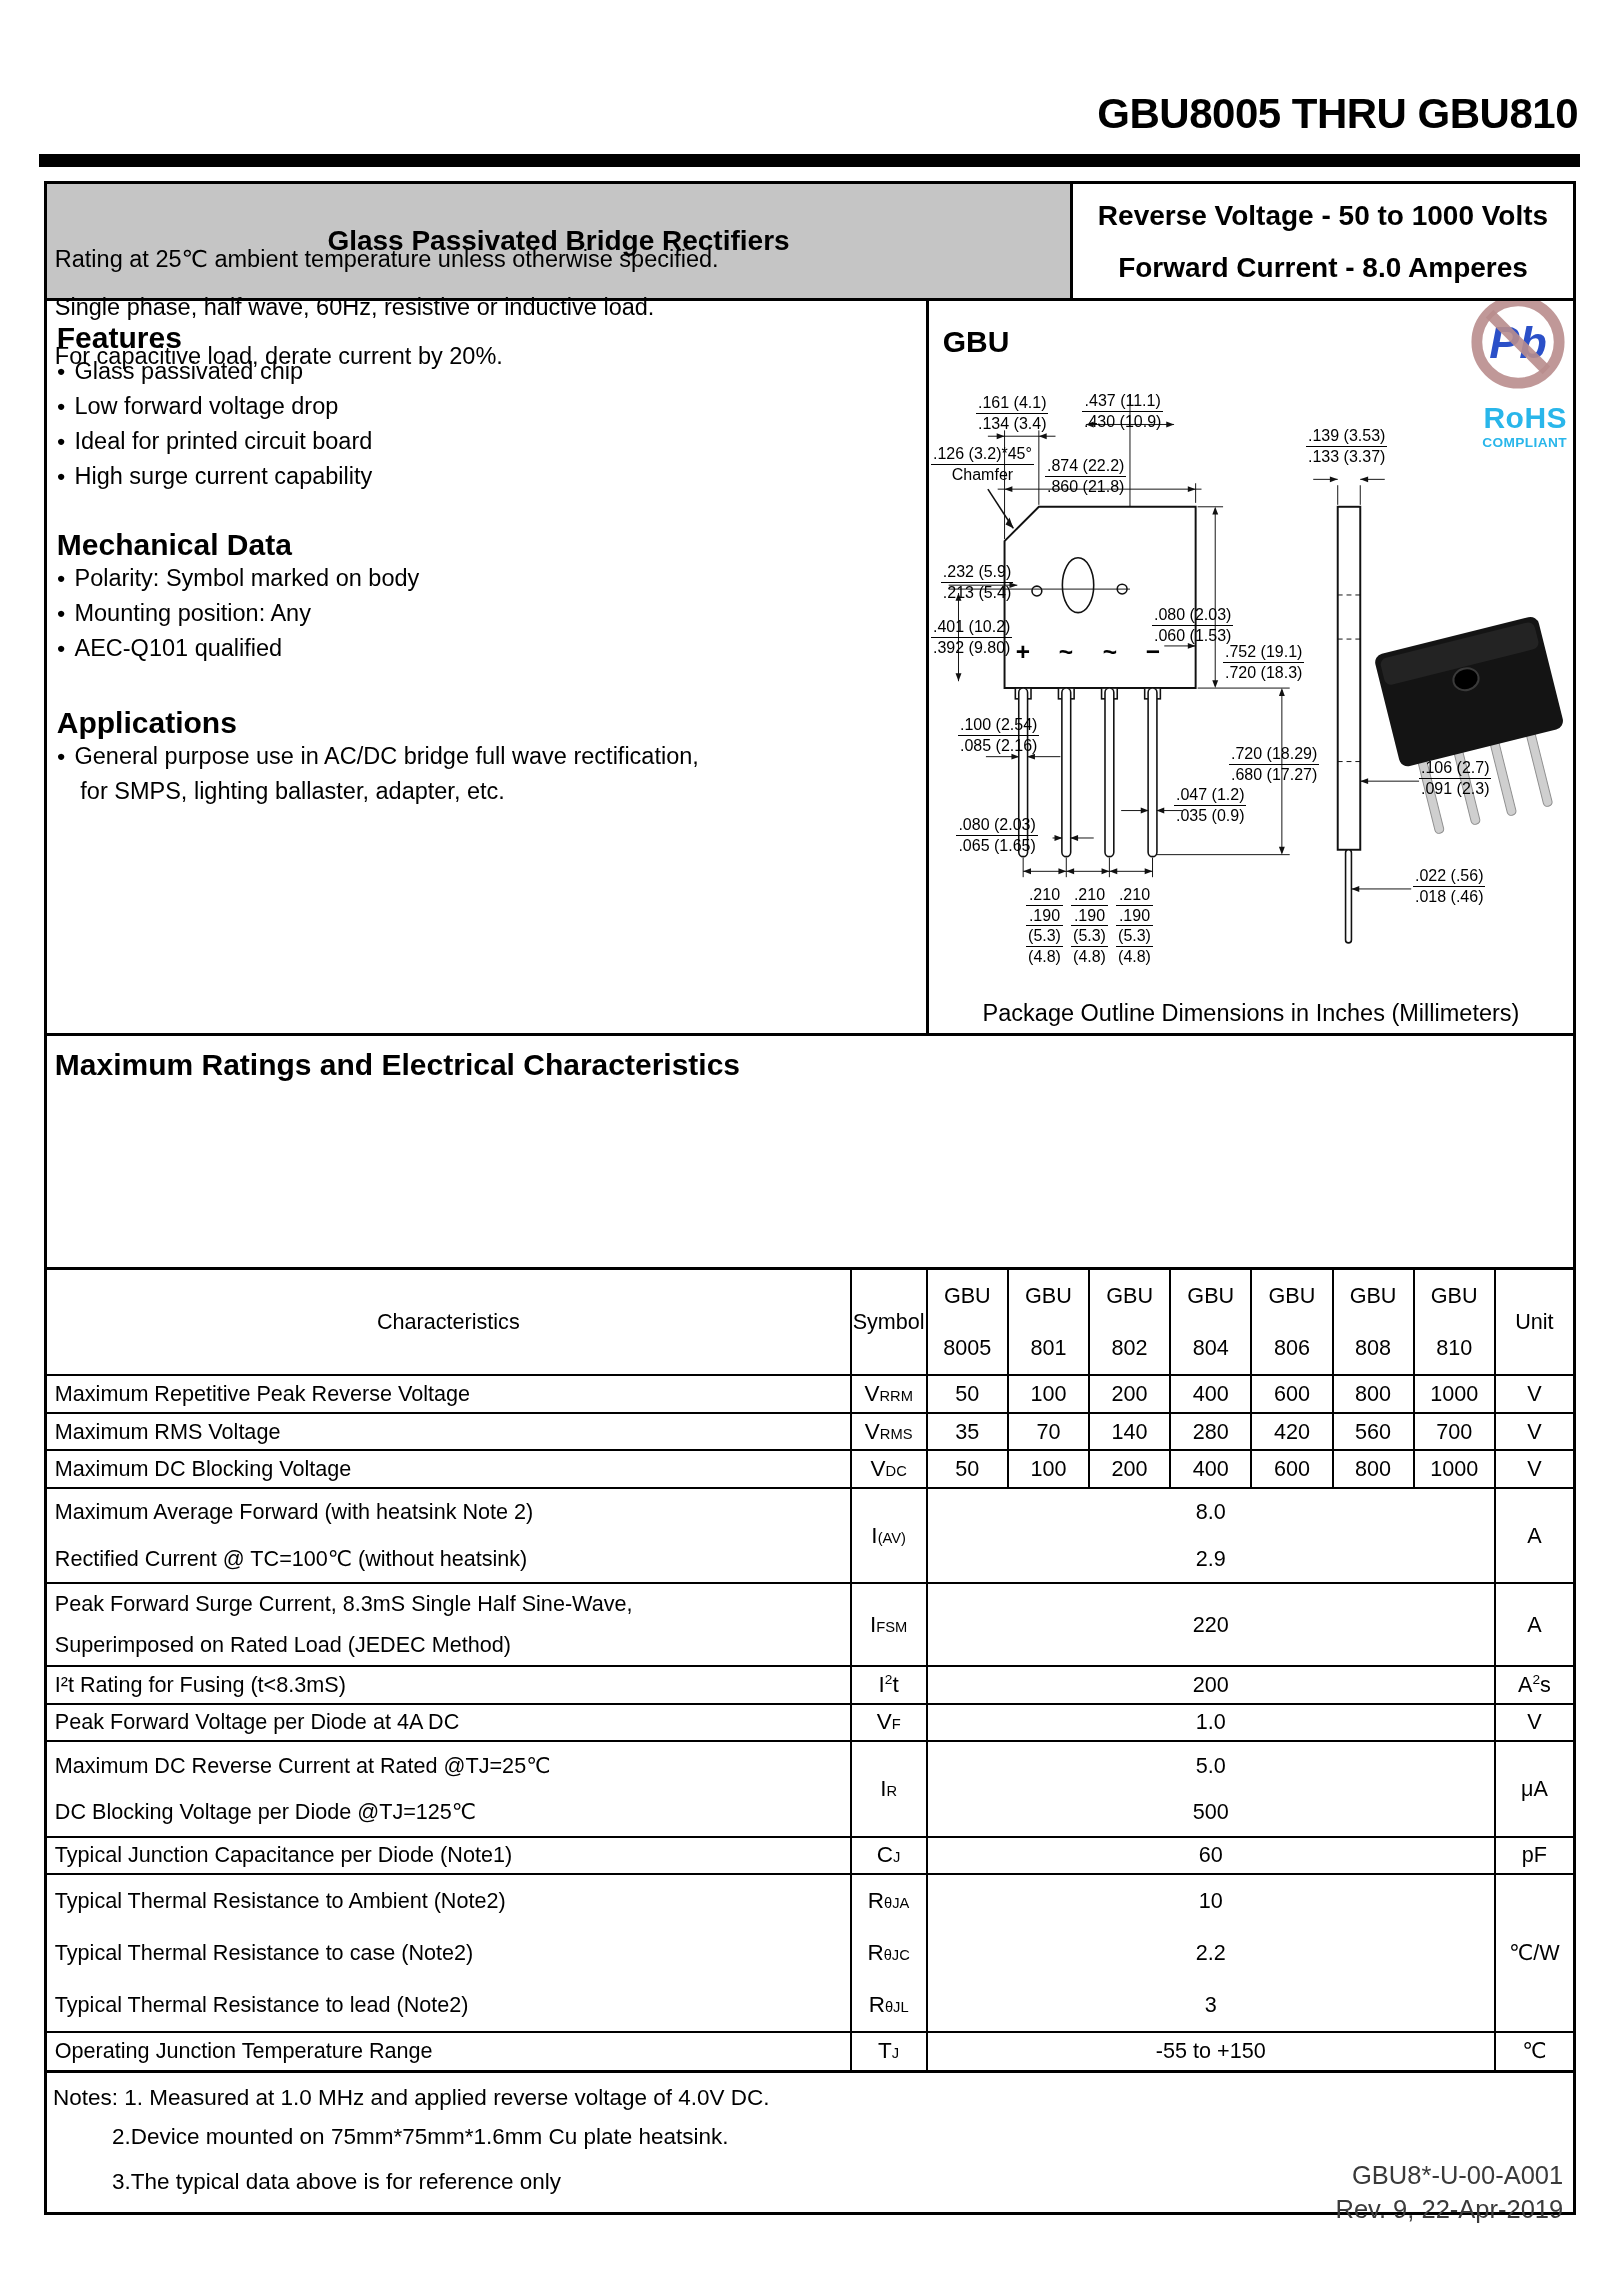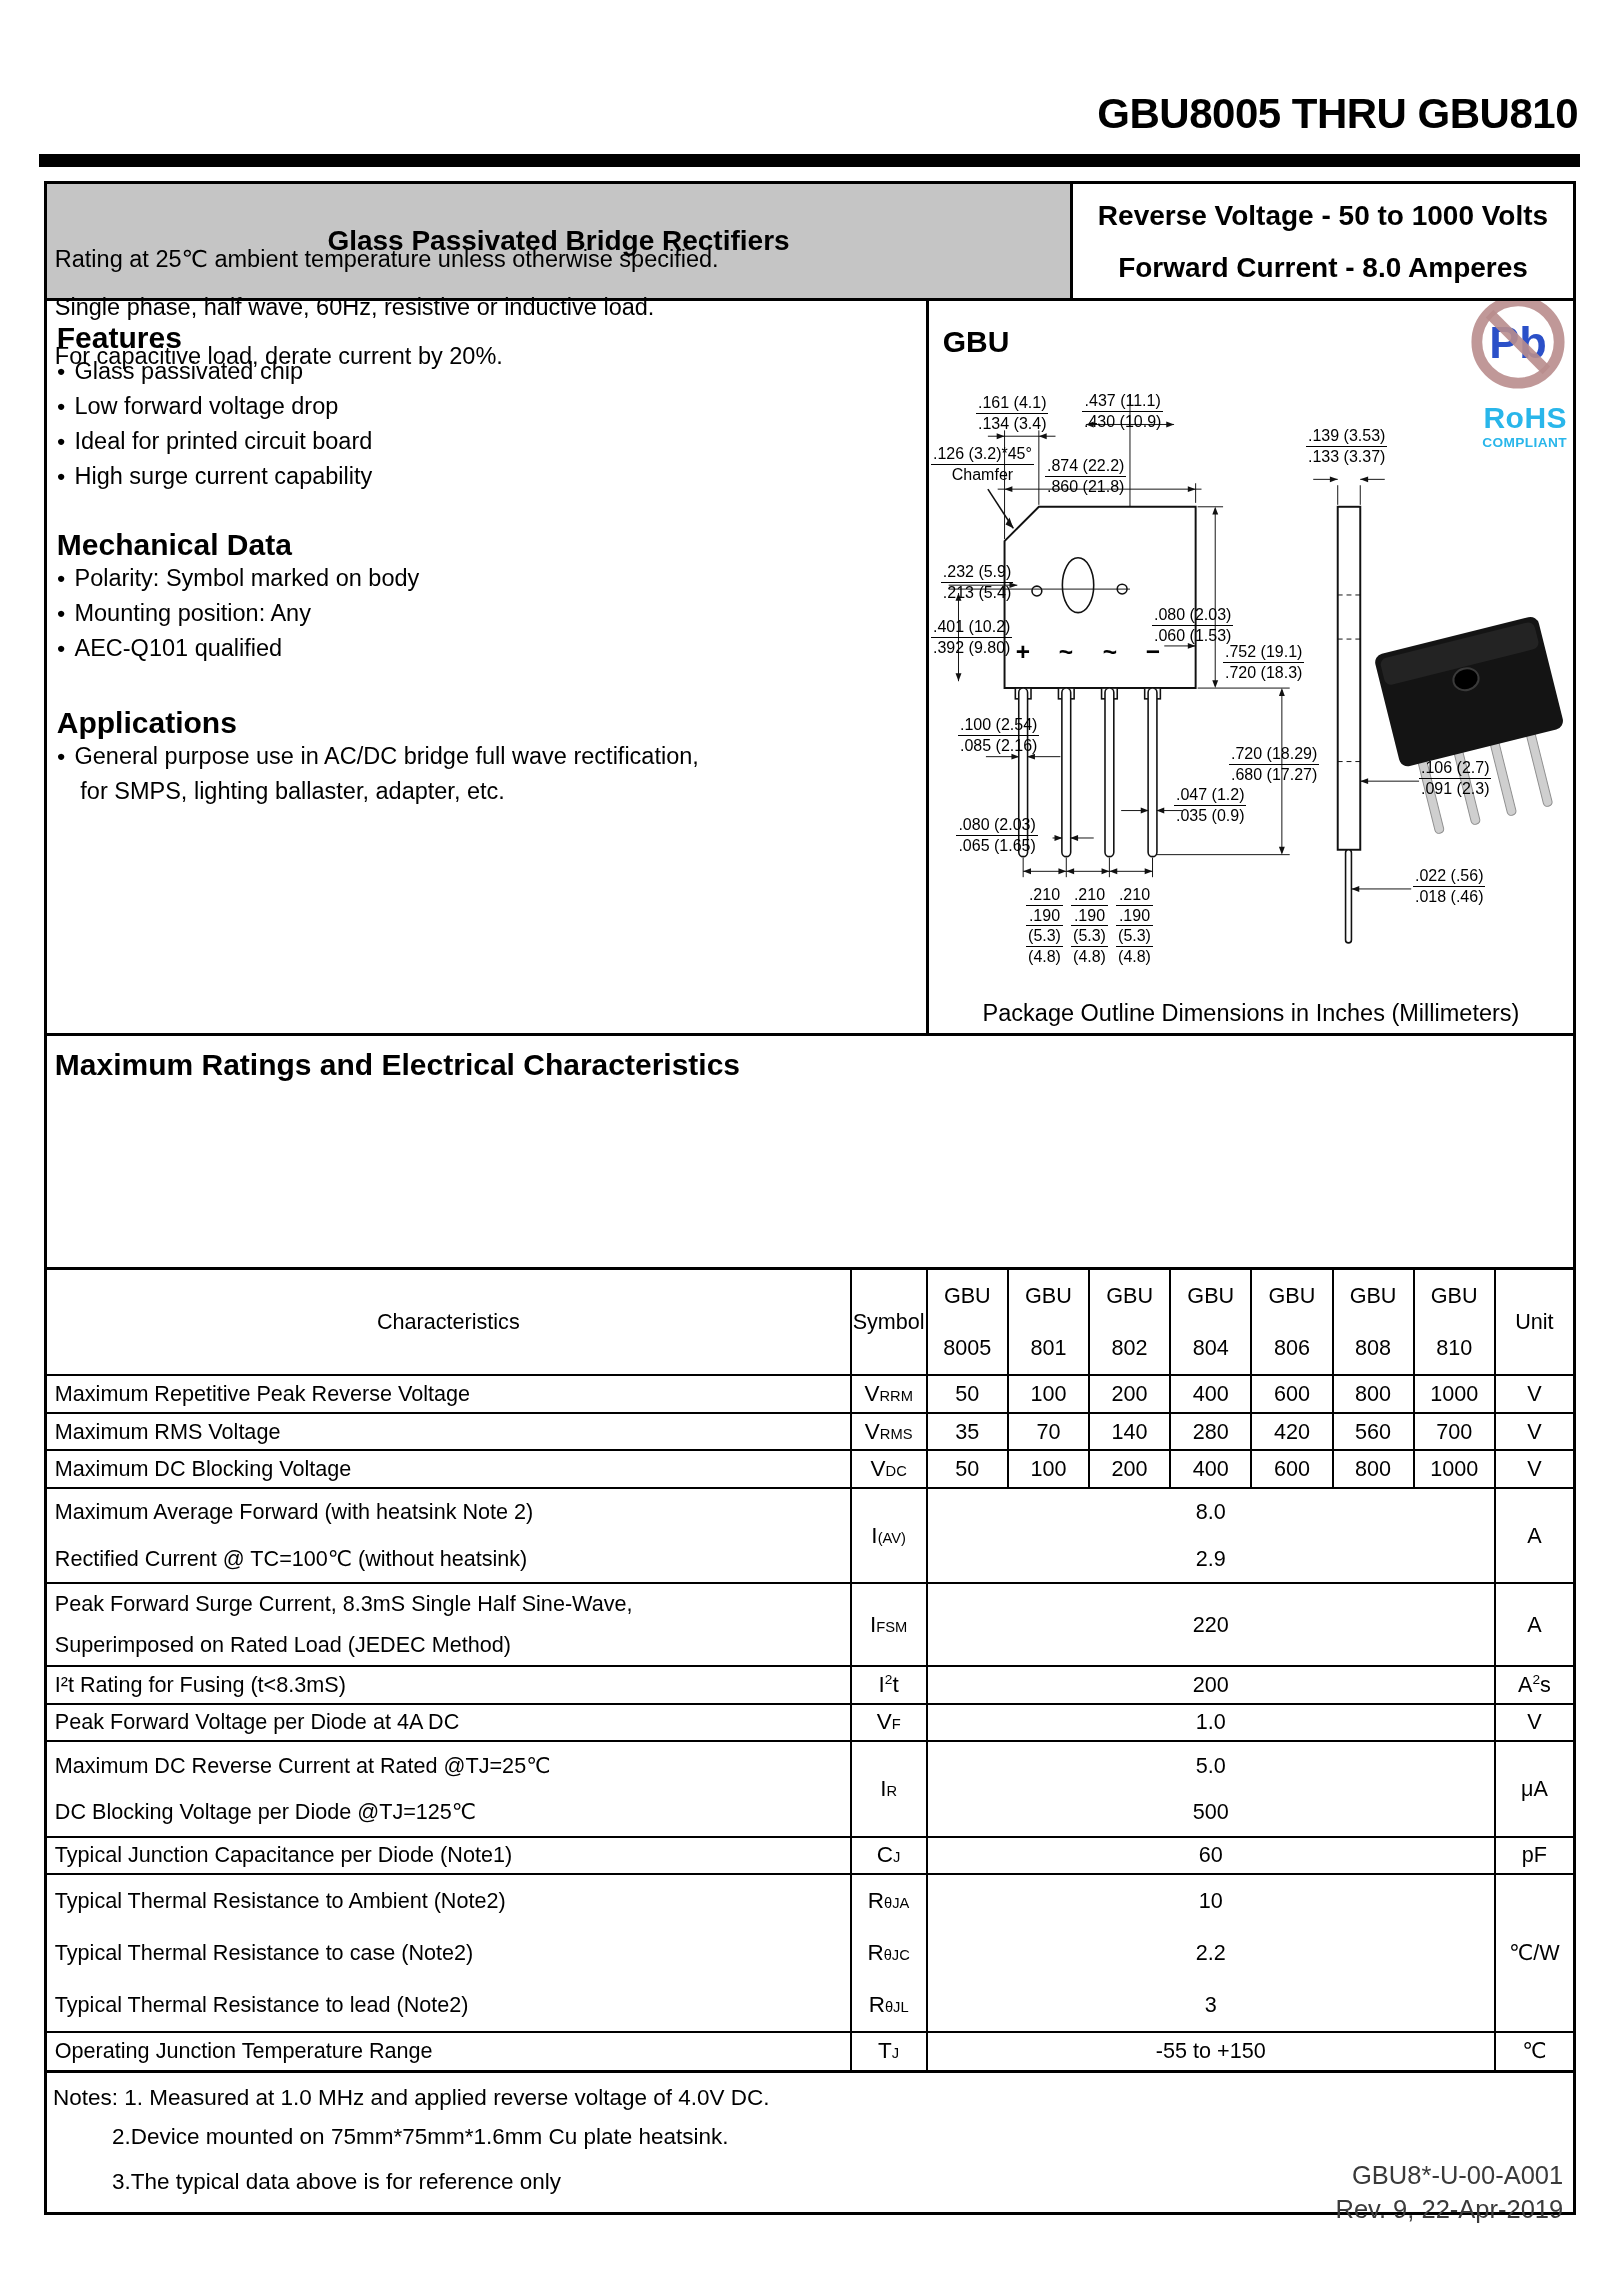--- a/index.html
+++ b/index.html
@@ -24,21 +24,21 @@
   .sec-h{font-size:30px;font-weight:bold;margin:0;}
   #feat-h{margin-top:19.6px;}
   .blt{display:flex;align-items:baseline;font-size:23.5px;line-height:32px;}
   .blt .dot{font-size:14.7px;margin-right:8.8px;position:relative;top:-2.9px;}
   #mech-h{margin-top:33px;}
   #app-h{margin-top:39px;}
   .app2{font-size:23.5px;line-height:32px;padding-left:23.5px;}
   
   #panel{position:relative;width:644px;height:732px;overflow:hidden;}
   #gbu-label{position:absolute;left:13.7px;top:23.5px;font-size:30px;font-weight:bold;}
-  #pb-logo{position:absolute;right:5.9px;top:-7.8px;width:98px;height:98px;}
+  #pb-logo{position:absolute;right:5.9px;top:-7.8px;width:98px;height:98px;font-style:italic;}
   #rohs-box{position:absolute;right:5.9px;top:100px;text-align:right;color:#29b6ea;font-weight:bold;}
   #rohs-box .r1{font-size:30px;letter-spacing:0.5px;}
   #rohs-box .r2{font-size:13.7px;letter-spacing:0.4px;}
   .dim{position:absolute;font-size:16px;line-height:19.6px;white-space:nowrap;text-align:center;}
   .dim .t{display:block;border-bottom:1.5px solid #000;padding:0 2px;}
   .dim .b{display:block;padding:0 2px;}
   .pitch{position:absolute;width:45px;font-size:16px;line-height:19.6px;text-align:center;}
   .pitch span{display:block;border-bottom:1.5px solid #000;margin:0 3.9px;}
   .pitch span:last-child{border-bottom:none;}
   .pol{position:absolute;font-size:24.5px;font-weight:bold;width:21.6px;text-align:center;top:337px;}

